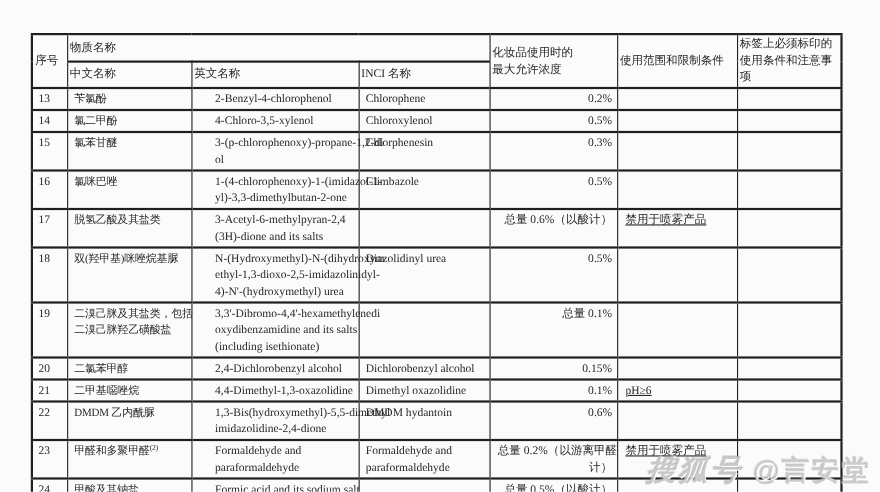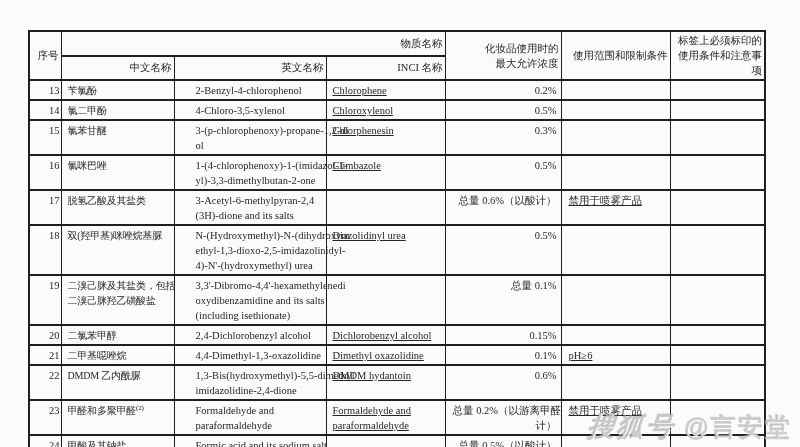--- a/index.html
+++ b/index.html
@@ -25,37 +25,37 @@
     border: 1px solid #1f1f1f;
     border-top-width: 2px;
     border-bottom-width: 2px;
     font-weight: normal;
     font-size: 10.5px;
     line-height: 15px;
     vertical-align: top;
     box-sizing: border-box;
   }
   .reg-table thead th {
-    text-align: right;
+    text-align: left;
     vertical-align: middle;
     white-space: pre-line;
     padding: 1px 2px;
     height: 18px;
   }
   .reg-table td {
     padding: 2px 4px 1px 6px;
     white-space: pre;
     overflow: visible;
     text-align: left;
   }
-  td.c-row-no { padding-left: 19px; }
+  td.c-row-no { padding-left: 5px; }
   td.c-cn-name { font-size: 10px; letter-spacing: -0.2px; }
   td.c-cn-name sup { font-size: 7px; line-height: 0; }
   td.c-en-name { padding-left: 21px; }
-  td.c-inci-name { padding-left: 6px; text-decoration: underline; }
+  td.c-inci-name { padding-left: 6px; }
   td.c-max-concentration { padding-left: 7px; text-align: right; }
   td.c-use-restrictions { padding-left: 7px; text-decoration: underline; }
   .watermark {
     position: absolute;
     right: 8px;
     bottom: 2px;
     white-space: nowrap;
     user-select: none;
   }
   .wm-brand {

